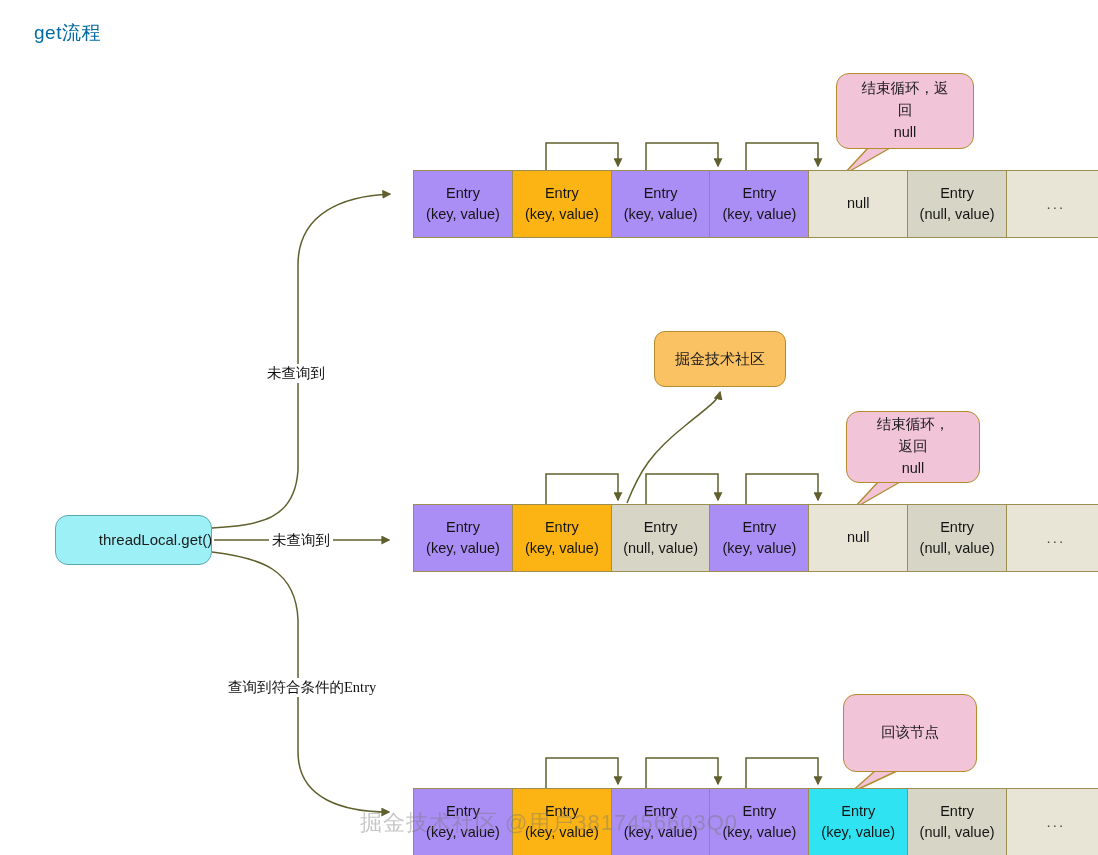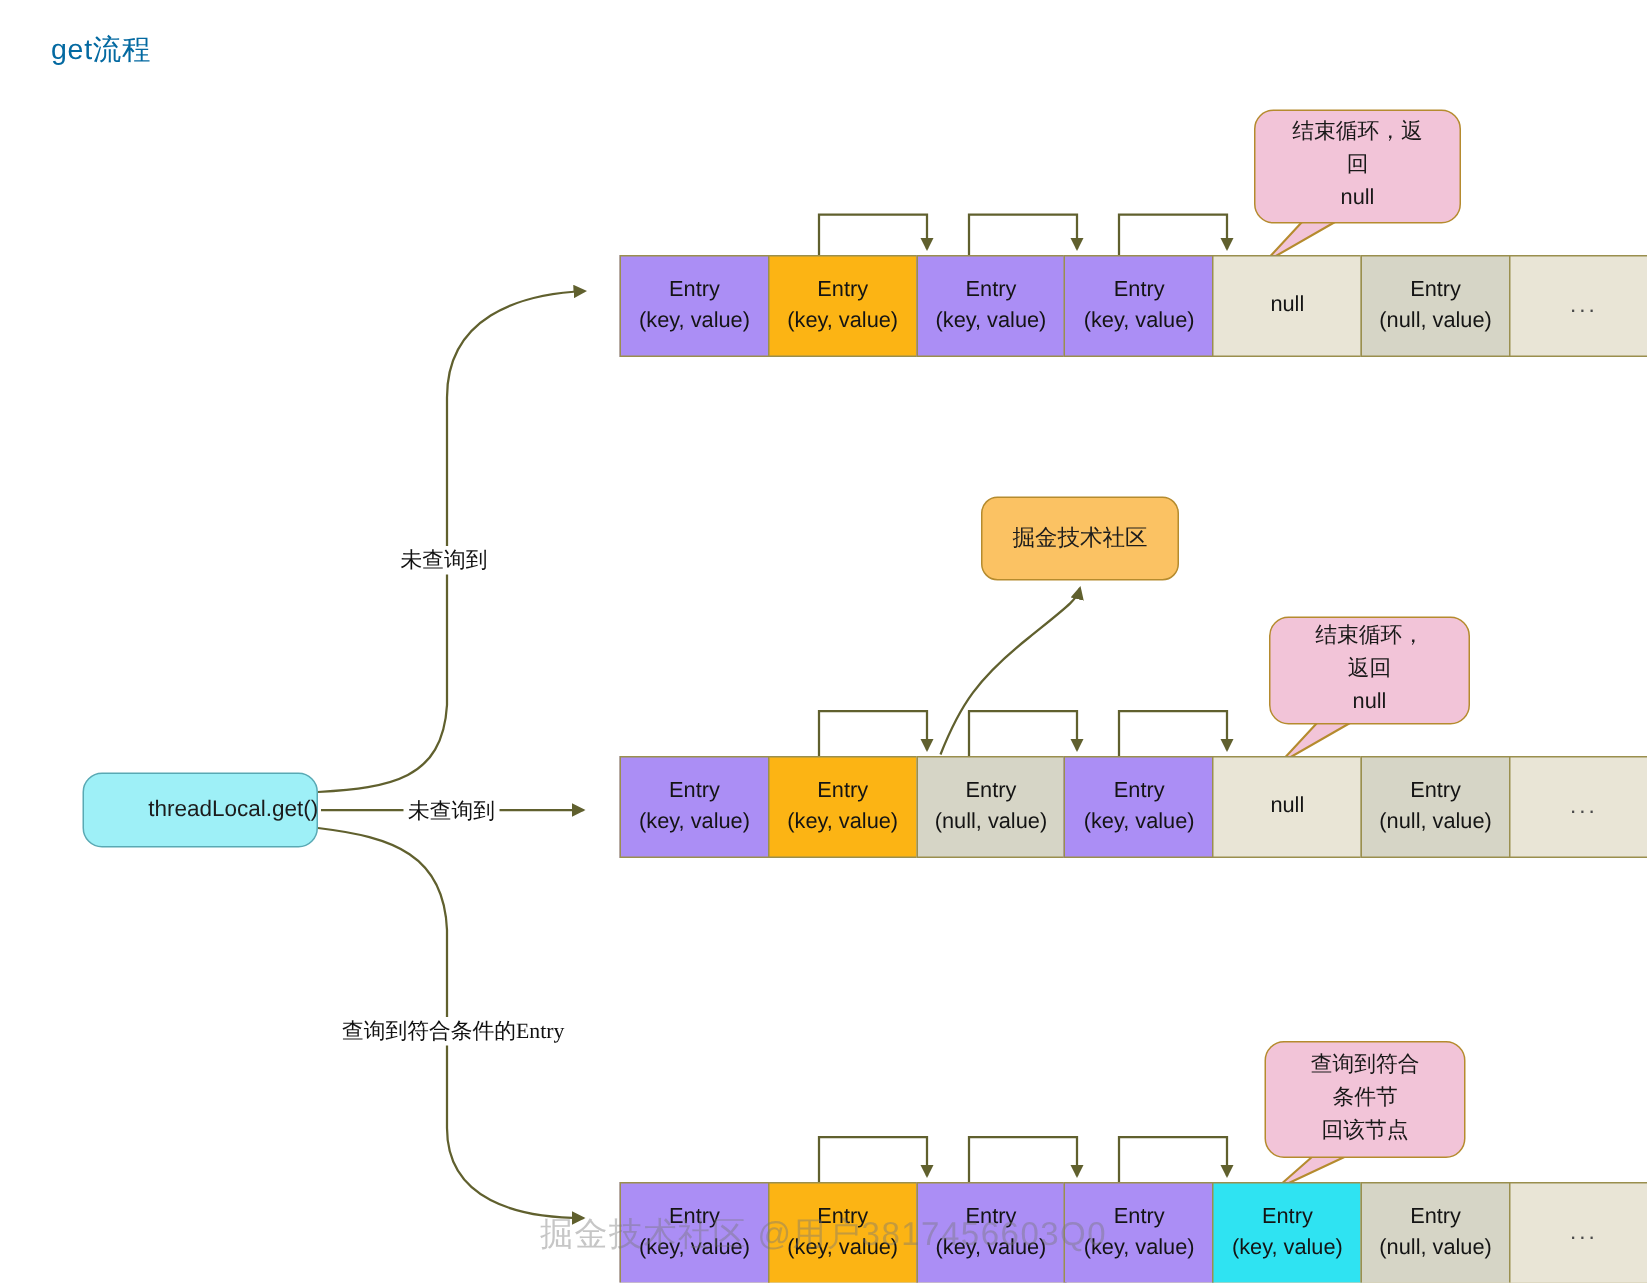--- a/index.html
+++ b/index.html
@@ -225,21 +225,20 @@
 
 <div class="callout" id="callout-row2">
   <div>
     <div>结束循环，返回</div>
     <div>null</div>
   </div>
 </div>
 
 <div class="callout" id="callout-row3">
   <div>
-    <div>查询到符合条件节</div>
     <div>回该节点</div>
   </div>
 </div>
 
 <div class="edge-label" id="edge-label-top">未查询到</div>
 <div class="edge-label" id="edge-label-mid">未查询到</div>
 <div class="edge-label" id="edge-label-bottom">查询到符合条件的Entry</div>
 
 <div id="watermark">掘金技术社区 @用户3817456603Q0</div>
 

